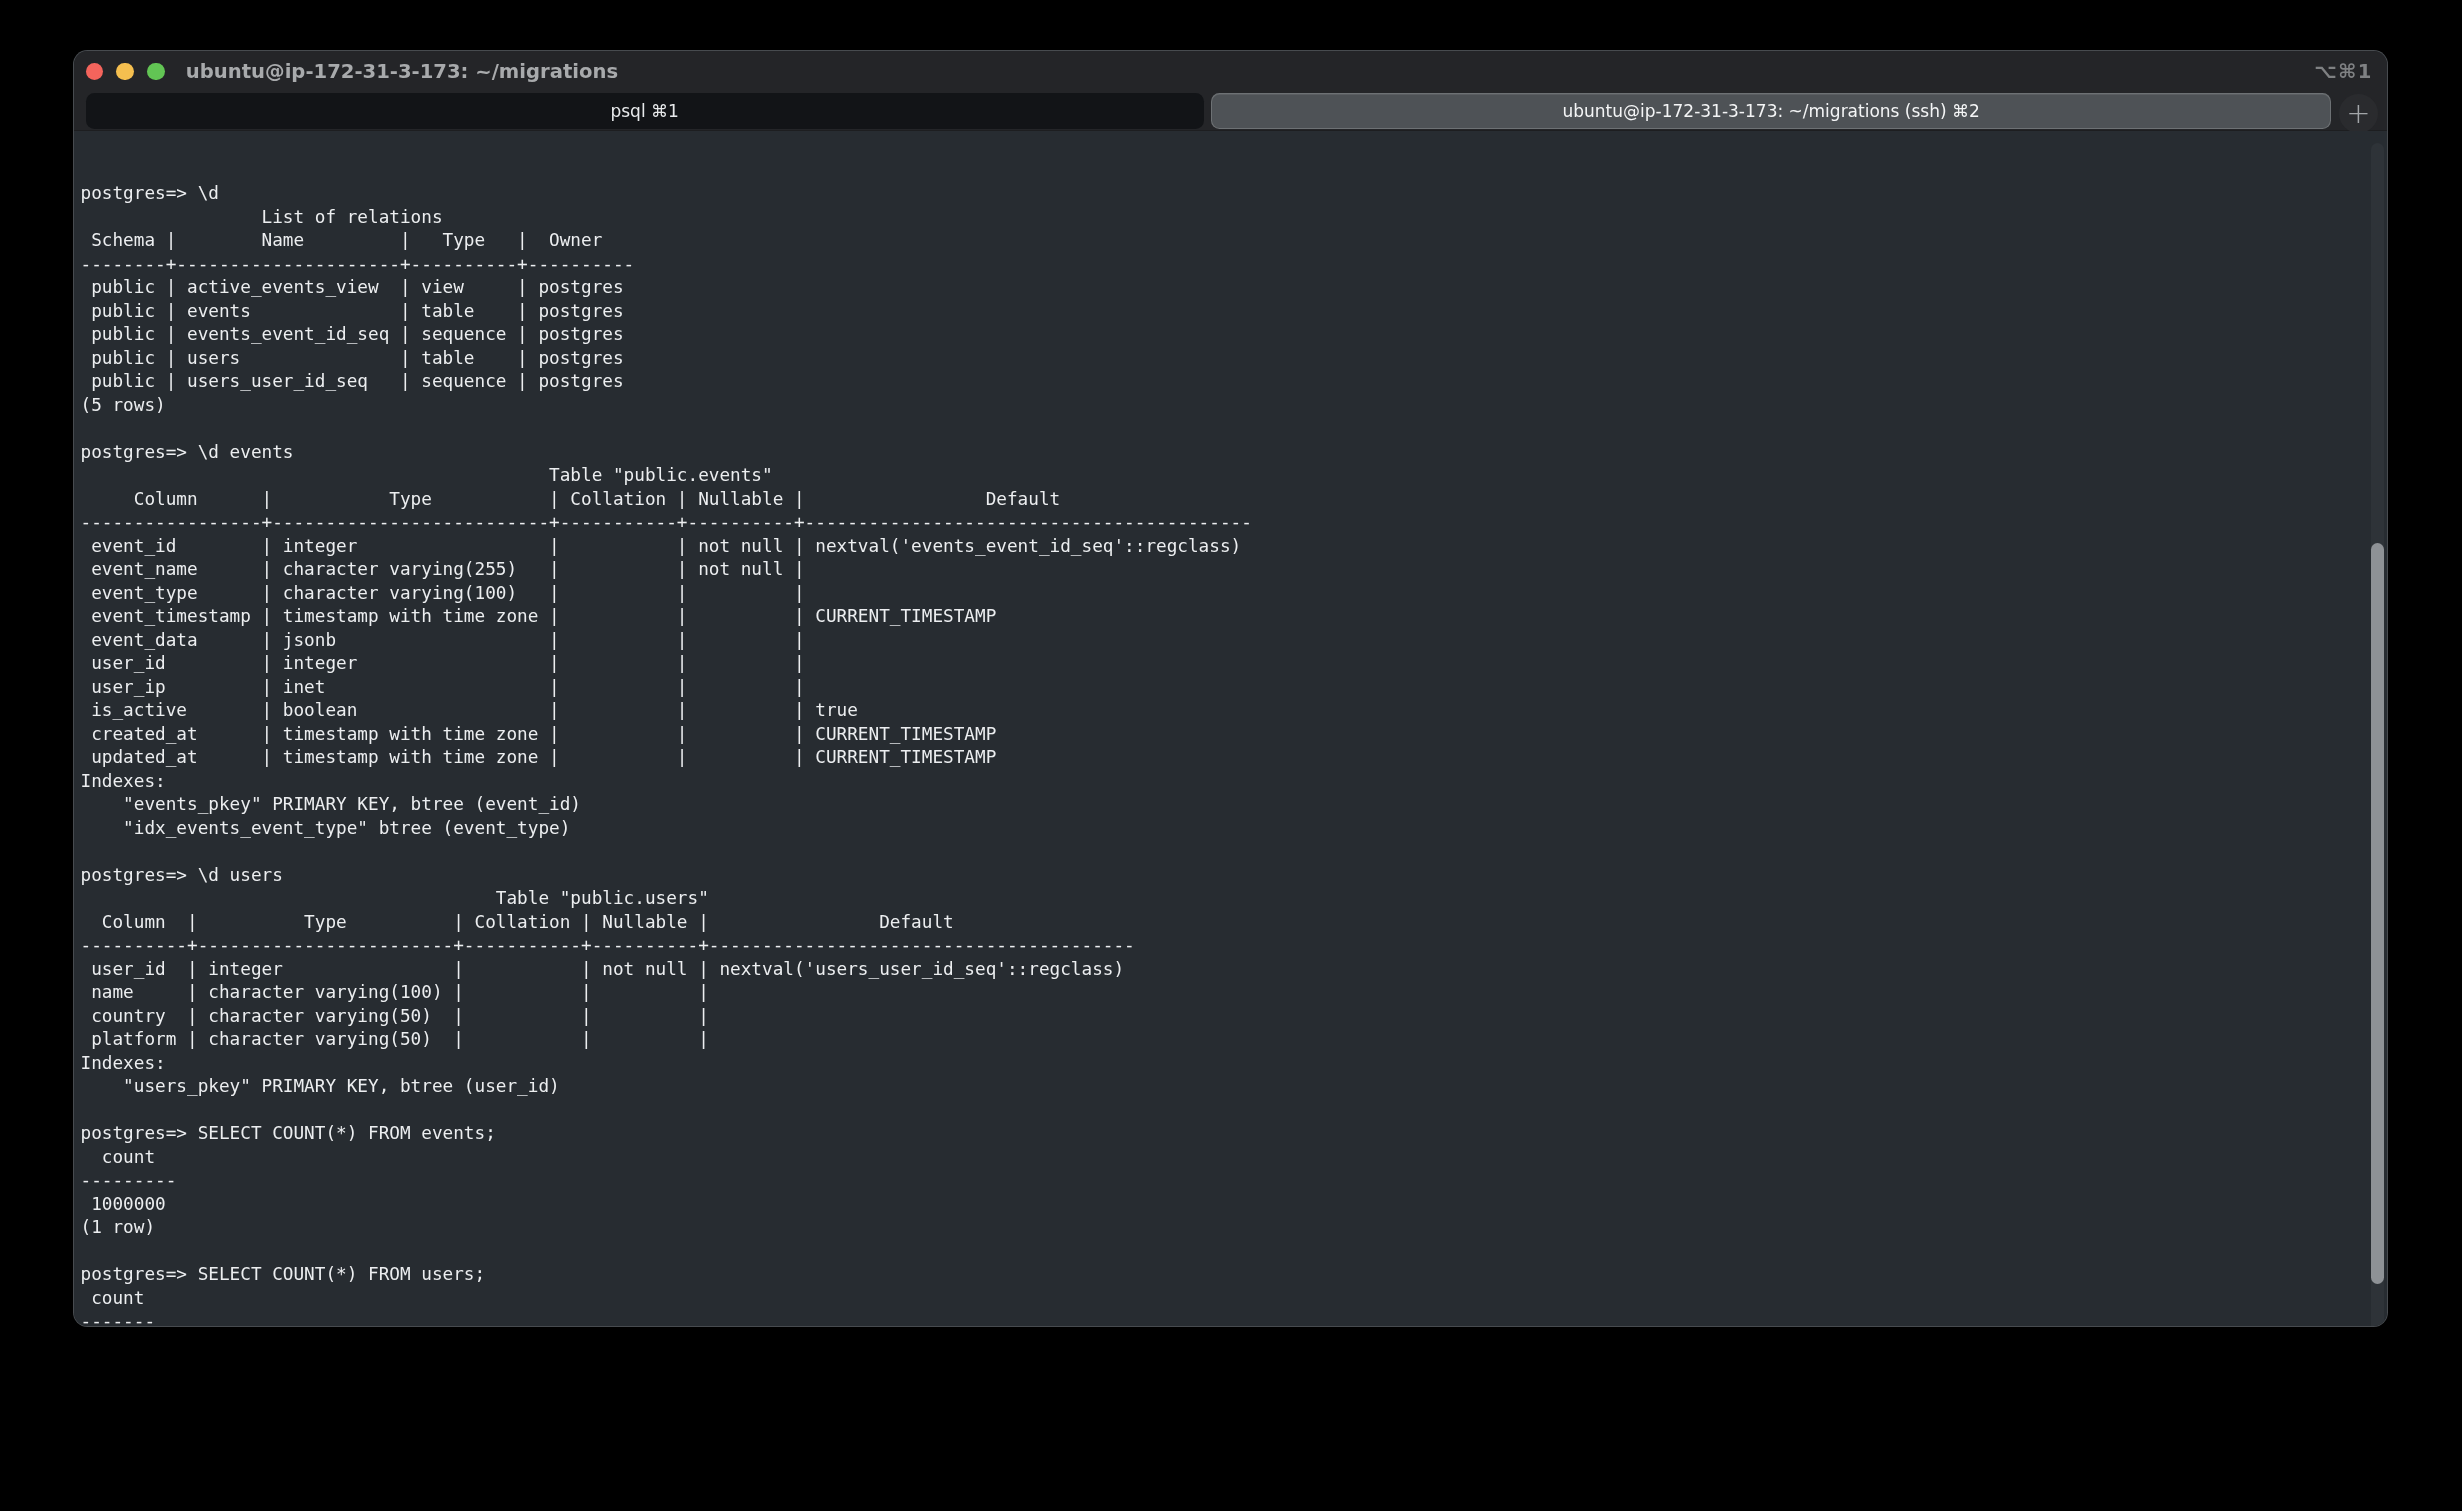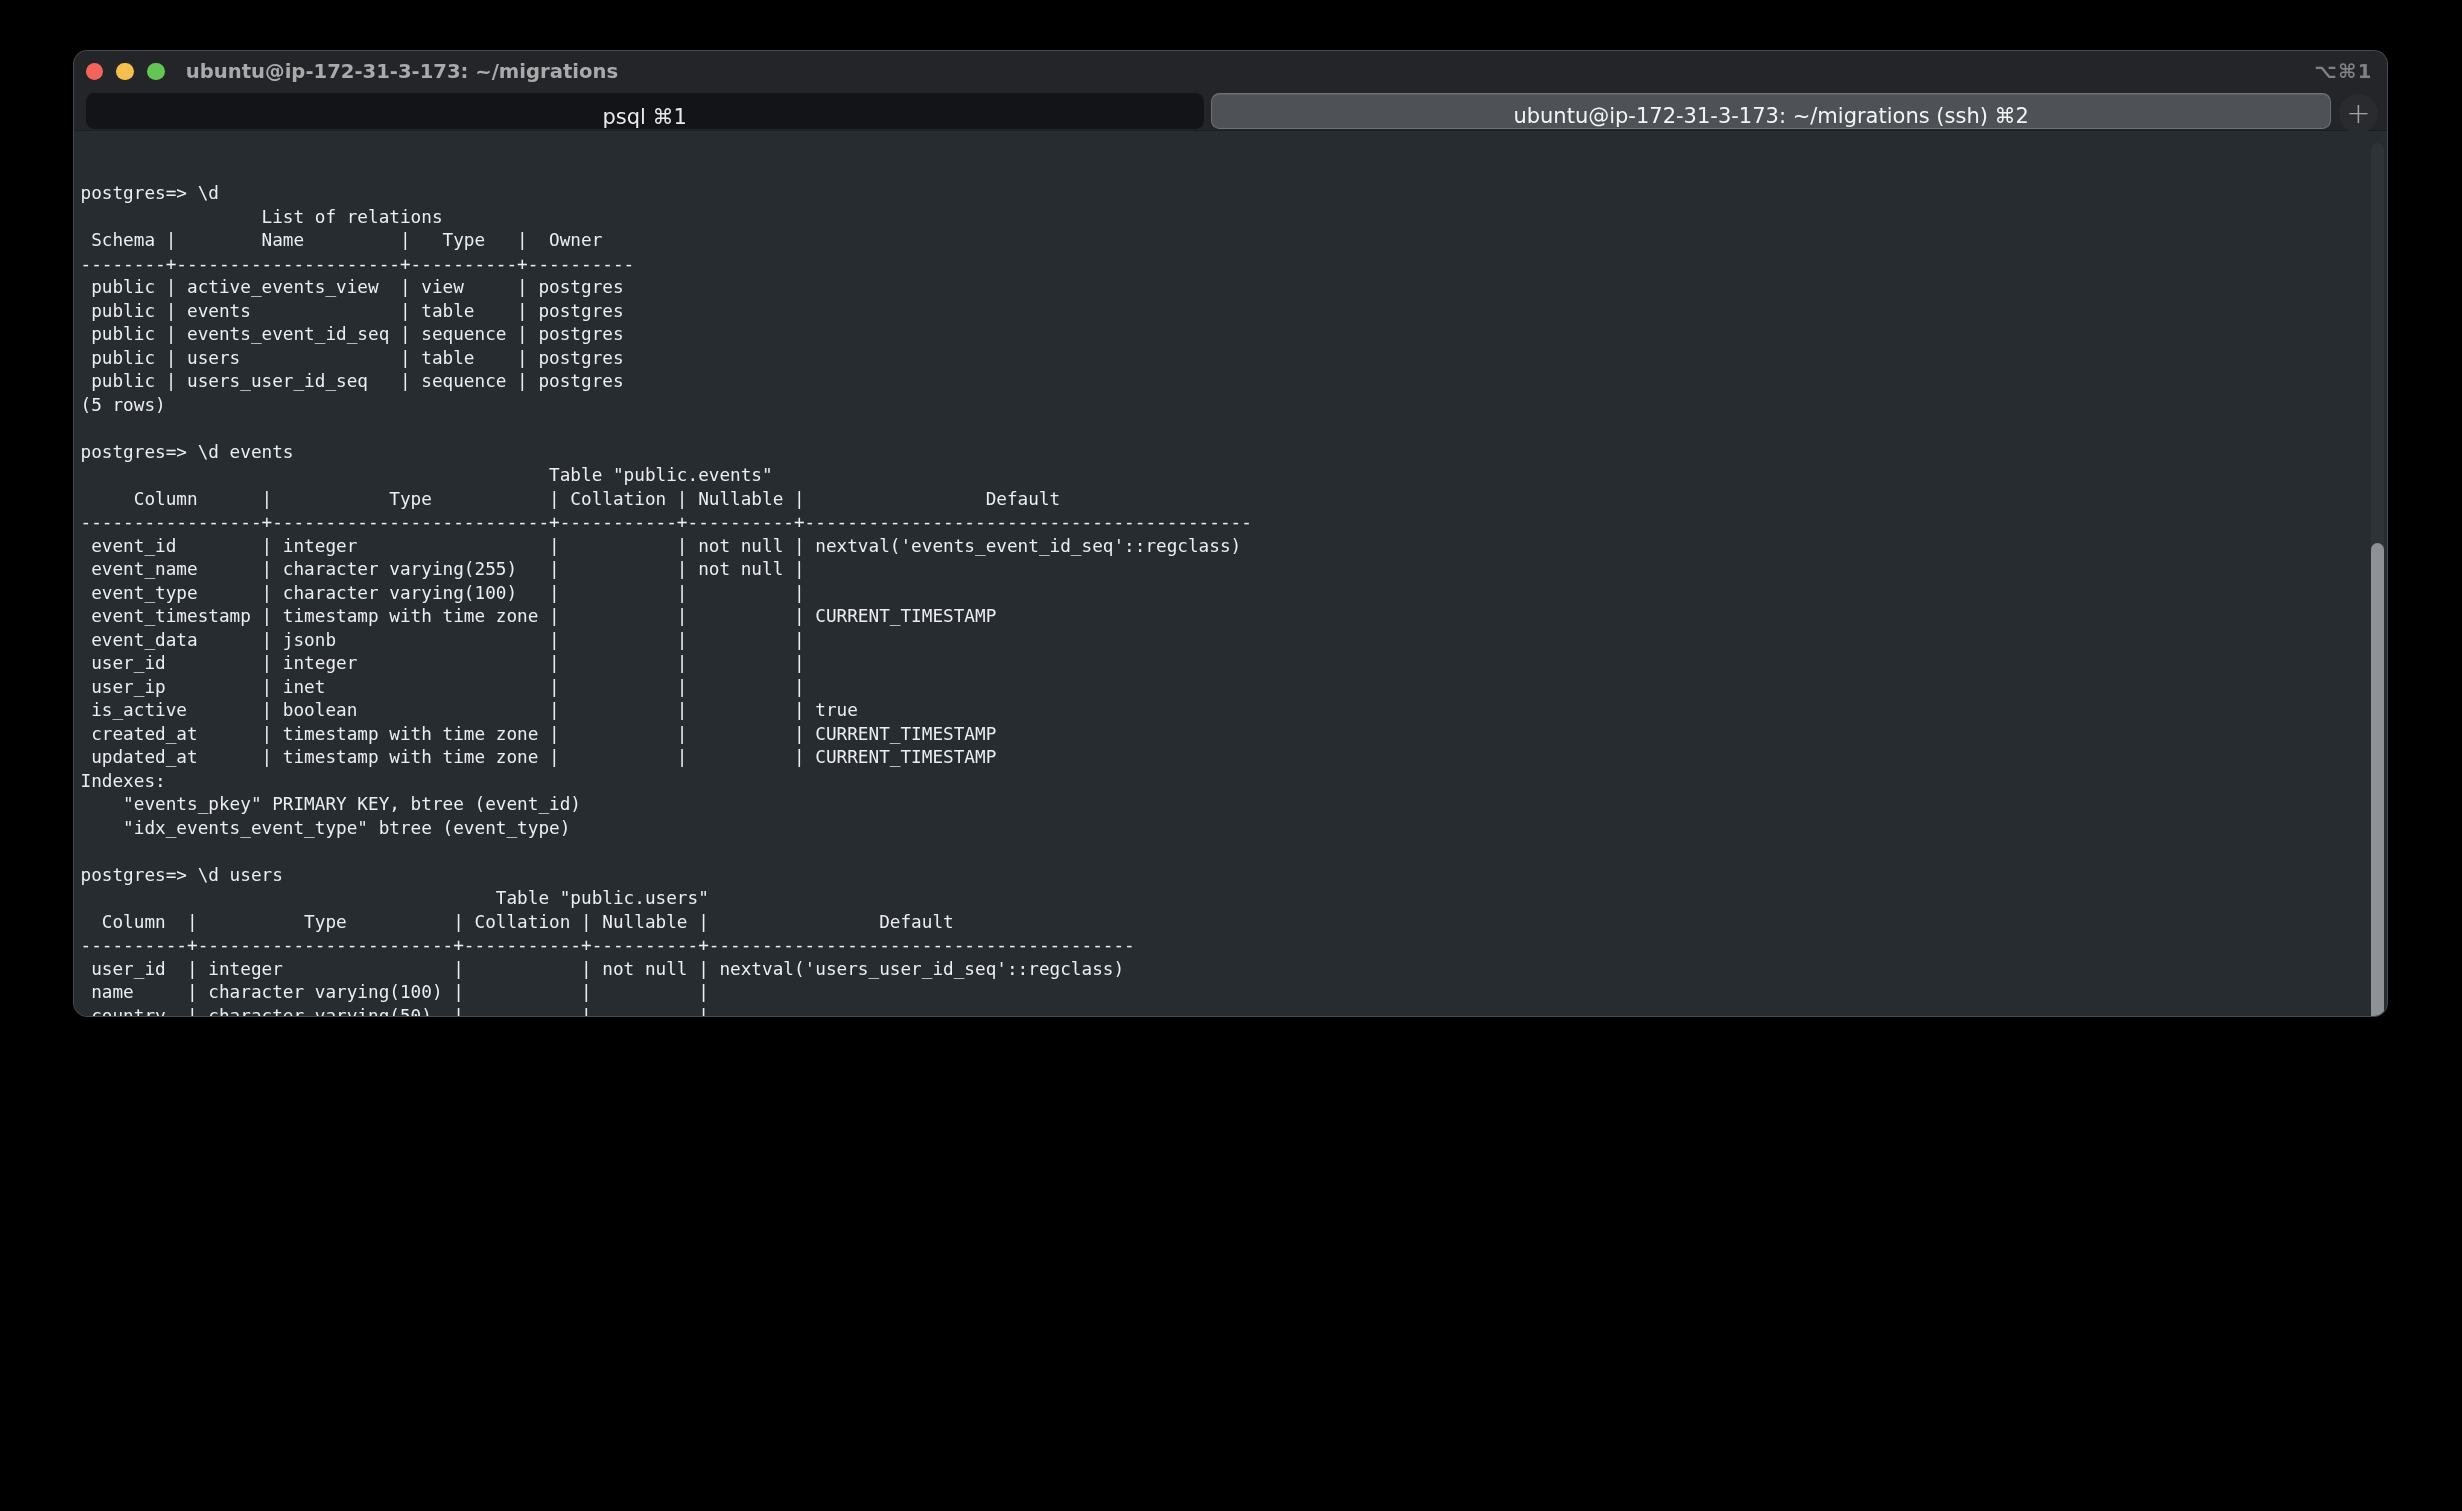--- a/index.html
+++ b/index.html
@@ -6,21 +6,21 @@
   html, body { width: 2462px; height: 1512px; background: #000; overflow: hidden; }
   body { font-family: "DejaVu Sans", "Liberation Sans", sans-serif; }
 
   .desktop {
     position: absolute; inset: 0; background: #000;
   }
 
   .window {
     position: absolute;
     left: 73px; top: 50px;
-    width: 2315px; height: 967px;
+    width: 2315px; height: 1277px;
     background: #272c31;
     border-radius: 14.4px;
     border: 0.7px solid rgba(255,255,255,0.15);
     overflow: hidden;
     display: flex; flex-direction: column;
   }
 
   
   .titlebar {
     height: 41px;
@@ -54,22 +54,22 @@
     border-bottom: 1.3px solid #1d1e20;
     display: flex; align-items: center;
     gap: 7.8px;
     padding: 0 9.2px 0 11.8px;
     flex: 0 0 auto;
   }
   .tab {
     flex: 1 1 0;
     height: 36px;
     border-radius: 8.5px;
-    display: flex; align-items: flex-end; justify-content: center;
-    font-size: 21px;
+    display: flex; align-items: center; justify-content: center;
+    font-size: 17px;
     white-space: nowrap; overflow: hidden;
     cursor: default;
   }
   .tab-inactive { background: #121417; color: #e8eaec; }
   .tab-active {
     background: #4e5256; color: #f4f5f6;
     border: 0.7px solid rgba(255,255,255,0.18);
     box-shadow: inset 0 0.7px 0 rgba(255,255,255,0.10);
   }
   .newtab {

